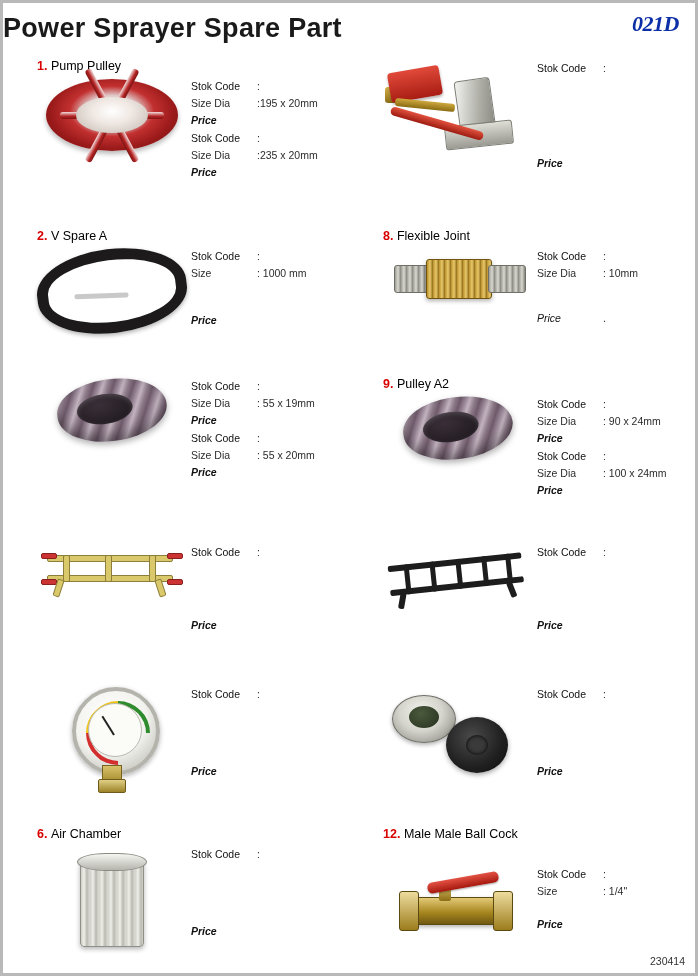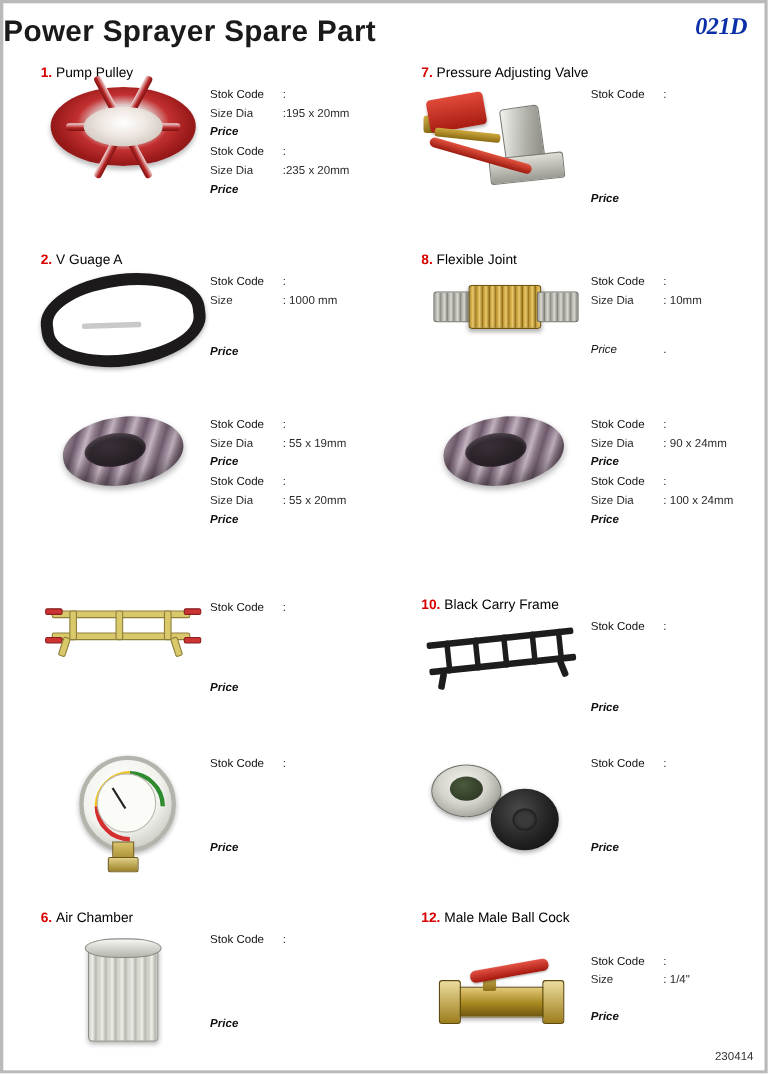--- a/index.html
+++ b/index.html
@@ -472,24 +472,20 @@
             <div class="spec-line">
               <span class="spec-label">Size Dia</span>
               <span class="spec-val">:235 x 20mm</span>
             </div>
             <div class="price">Price</div>
           </div>
         </div>
       </div>
 
       <div class="cell">
-        <div class="item-head">
-          <span class="num">7.</span>
-          <span class="name">Pressure Adjusting Valve</span>
-        </div>
         <div class="body">
           <div class="imgbox">
             <div class="pav">
               <div class="pav-knob"></div>
               <div class="pav-handle"></div>
               <div class="pav-rod"></div>
               <div class="pav-body"></div>
               <div class="pav-base"></div>
               <div class="pav-lever"></div>
             </div>
@@ -503,21 +499,21 @@
             <div class="price">Price</div>
           </div>
         </div>
       </div>
     </div>
 
     <div class="row" style="height:148px">
       <div class="cell">
         <div class="item-head">
           <span class="num">2.</span>
-          <span class="name">V Guage A</span>
+          <span class="name">V Spare A</span>
         </div>
         <div class="body">
           <div class="imgbox">
             <div class="belt"></div>
           </div>
           <div class="specs">
             <div class="spec-line">
               <span class="spec-label bold">Stok Code</span>
               <span class="spec-val">:</span>
             </div>
@@ -586,20 +582,24 @@
             <div class="spec-line">
               <span class="spec-label">Size Dia</span>
               <span class="spec-val">: 55 x 20mm</span>
             </div>
             <div class="price">Price</div>
           </div>
         </div>
       </div>
 
       <div class="cell">
+        <div class="item-head">
+          <span class="num">9.</span>
+          <span class="name">Pulley A2</span>
+        </div>
         <div class="body">
           <div class="imgbox">
             <div class="coil"></div>
           </div>
           <div class="specs">
             <div class="spec-line">
               <span class="spec-label bold">Stok Code</span>
               <span class="spec-val">:</span>
             </div>
             <div class="spec-line">
@@ -644,24 +644,20 @@
               <span class="spec-label bold">Stok Code</span>
               <span class="spec-val">:</span>
             </div>
             <div style="height:54px"></div>
             <div class="price">Price</div>
           </div>
         </div>
       </div>
 
       <div class="cell">
-        <div class="item-head">
-          <span class="num">10.</span>
-          <span class="name">Black Carry Frame</span>
-        </div>
         <div class="body">
           <div class="imgbox">
             <div class="frame-b">
               <div class="bbar" style="left:6px;top:14px;width:134px;height:6px;"></div>
               <div class="bbar" style="left:6px;top:38px;width:134px;height:6px;"></div>
               <div class="bbar" style="left:22px;top:14px;width:5px;height:30px;"></div>
               <div class="bbar" style="left:48px;top:14px;width:5px;height:30px;"></div>
               <div class="bbar" style="left:74px;top:14px;width:5px;height:30px;"></div>
               <div class="bbar" style="left:100px;top:14px;width:5px;height:30px;"></div>
               <div class="bbar" style="left:124px;top:14px;width:5px;height:30px;"></div>

